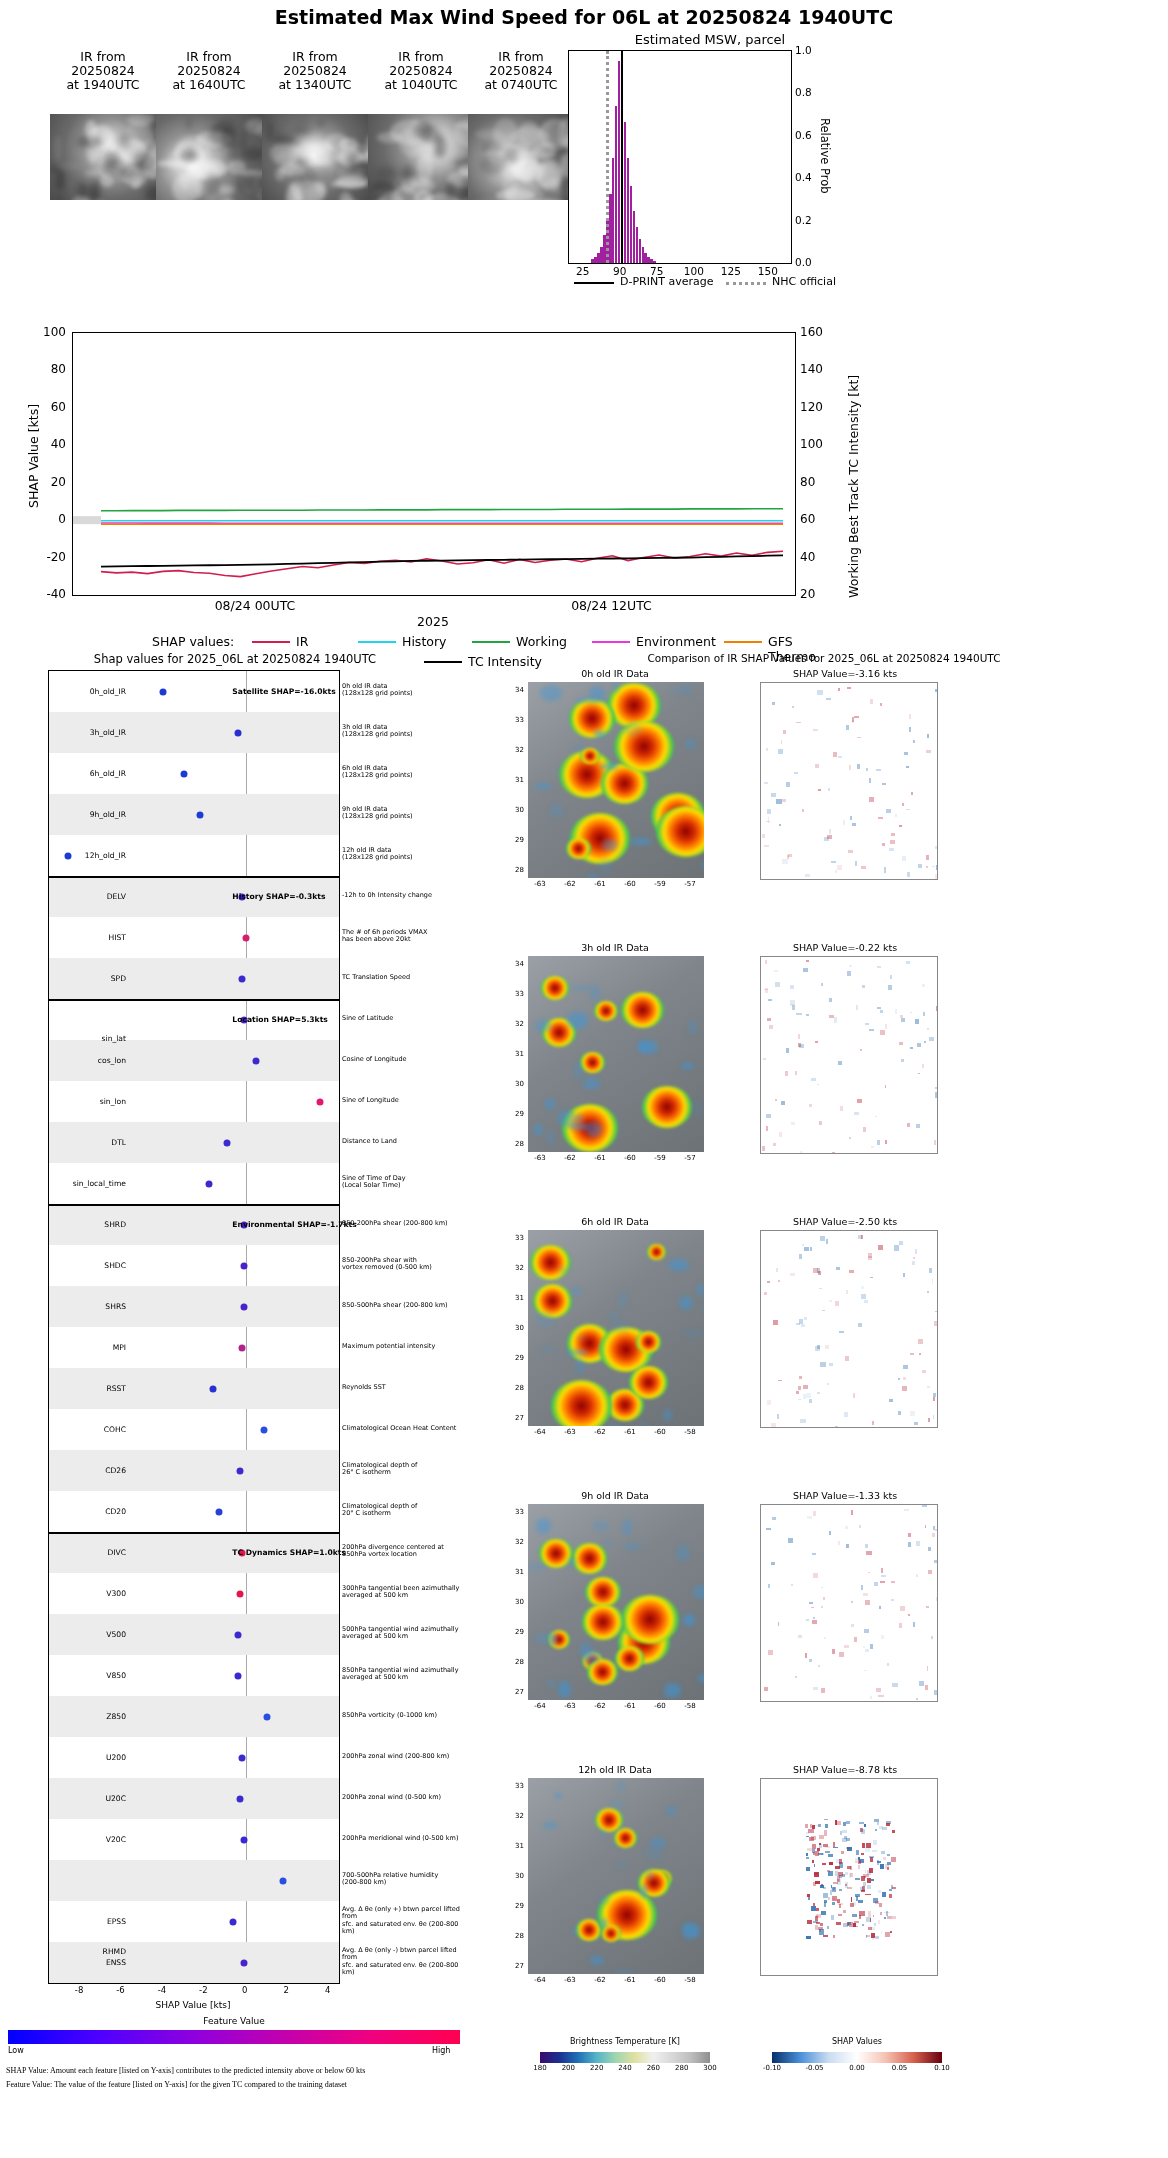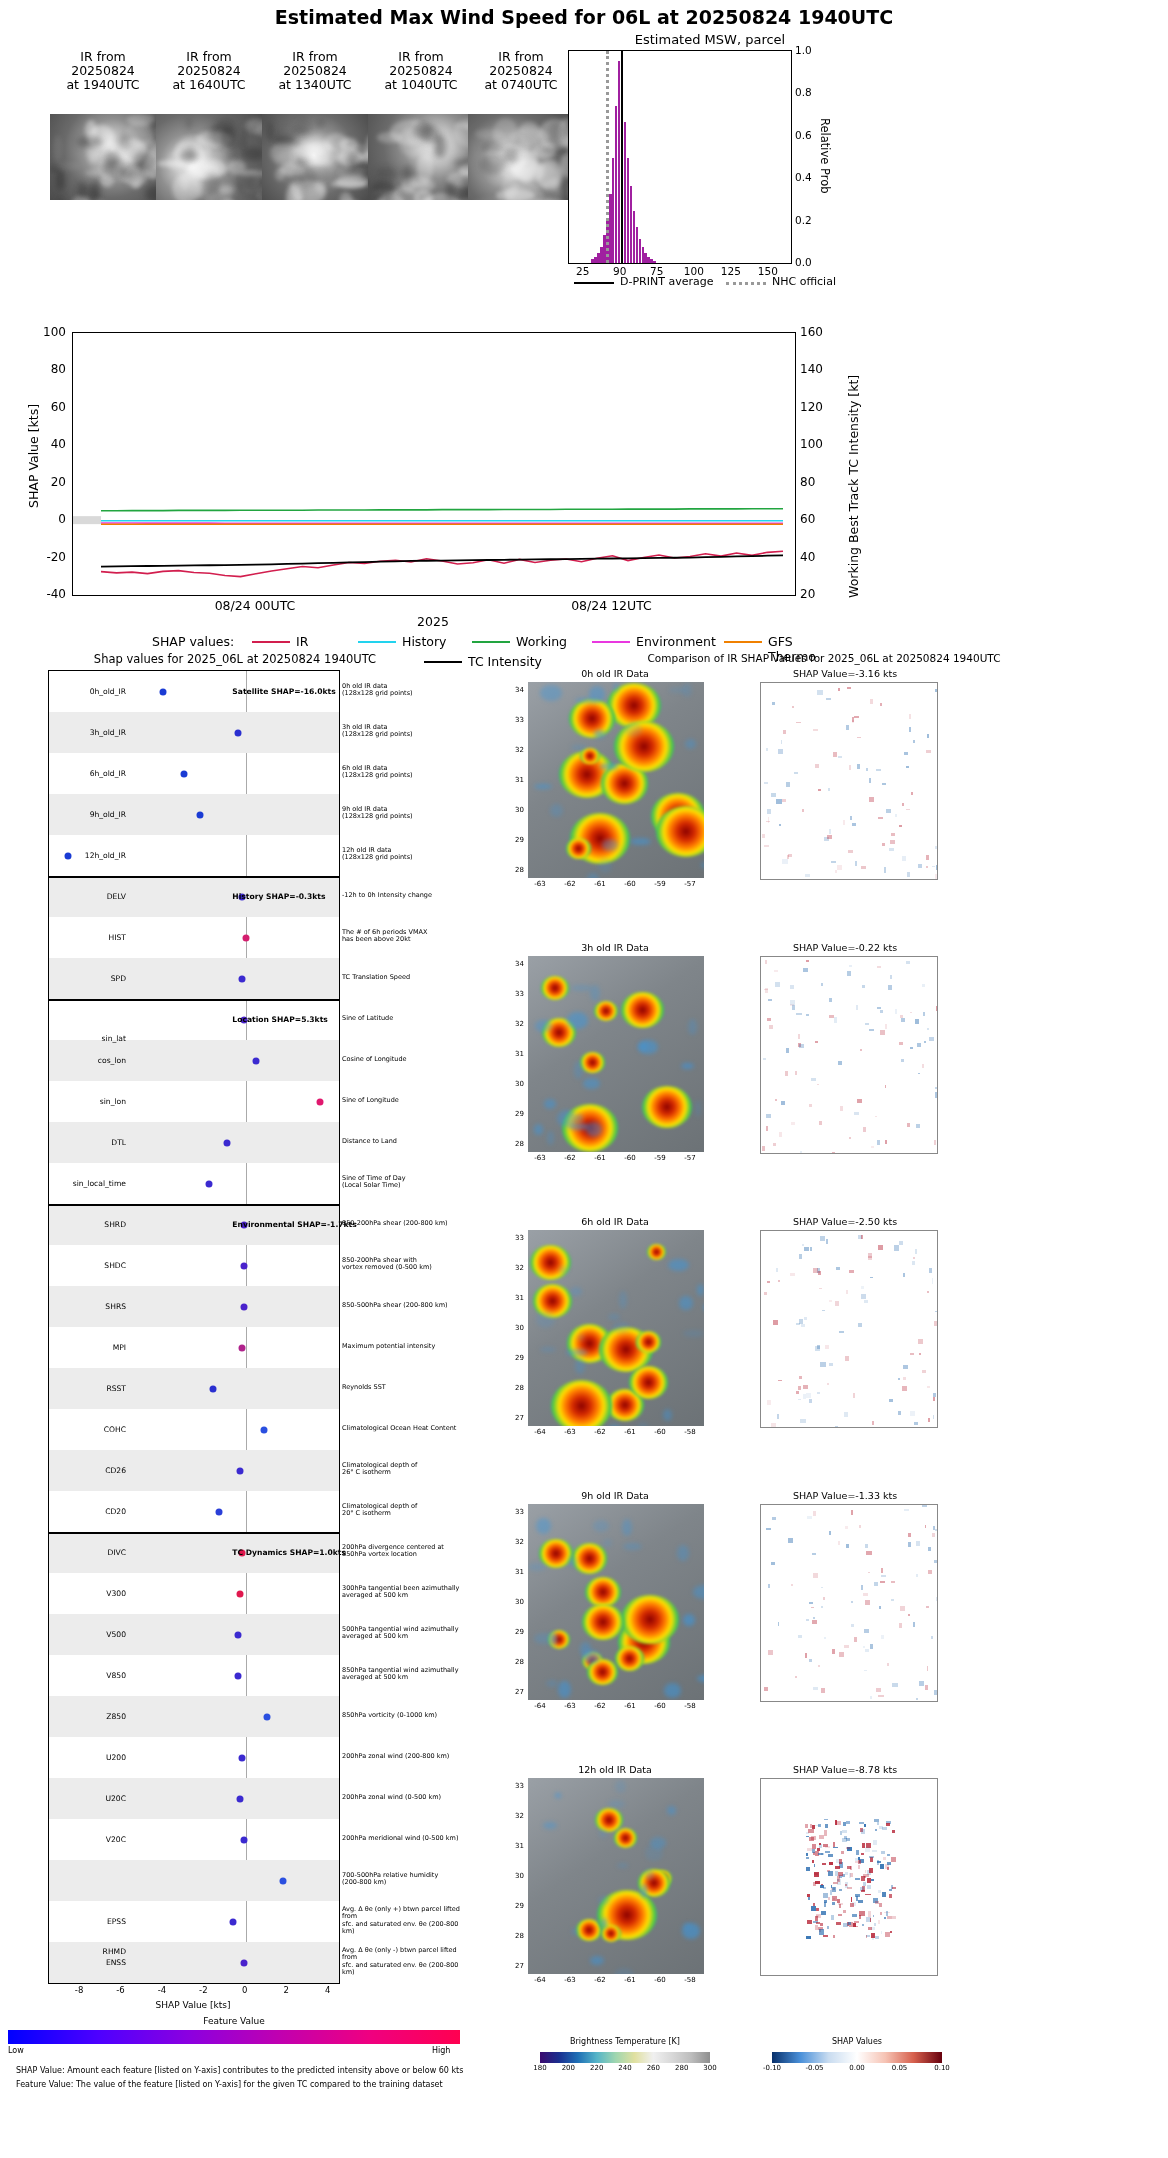--- a/index.html
+++ b/index.html
@@ -41,21 +41,21 @@
   .dot{position:absolute;width:7px;height:7px;border-radius:50%;transform:translate(-50%,-50%);}
   .ylbl{position:absolute;right:344px;font-size:7.6px;transform:translateY(-50%);white-space:nowrap;text-align:right;width:120px;}
   .dsc{position:absolute;left:342px;font-size:6.5px;transform:translateY(-50%);line-height:7.6px;width:126px;}
   .grphdr{position:absolute;font-size:7.6px;font-weight:bold;transform:translateY(-50%);}
   .sxt{position:absolute;font-size:8.5px;transform:translateX(-50%);}
   #shap-xlab{position:absolute;left:48px;top:1348px;width:290px;text-align:center;font-size:9px;}
   
   #cbar{position:absolute;left:8px;top:1378px;width:452px;height:14px;background:linear-gradient(to right,#0000ff,#4d00ff,#8b00e0,#c000b0,#ef0080,#ff0050);}
   #cbar-title{position:absolute;left:8px;top:1364px;width:452px;text-align:center;font-size:9px;}
   .cbl{position:absolute;top:1394px;font-size:8px;}
-  .footnote{position:absolute;left:16px;font-size:8px;}
+  .footnote{position:absolute;left:6px;font-size:8px;font-family:Liberation Serif, serif;}
   
   #cmp-panel{position:absolute;left:480px;top:652px;width:688px;height:1460px;}
   #cmp-title{position:absolute;left:0;top:0;width:688px;text-align:center;font-size:10.5px;}
   .cmp-row{position:absolute;left:0;width:688px;height:248px;}
   .cmp-l-title{position:absolute;left:30px;width:210px;text-align:center;font-size:9.5px;top:0;}
   .cmp-r-title{position:absolute;left:250px;width:230px;text-align:center;font-size:9.5px;top:0;}
   .cmp-img{position:absolute;top:14px;left:48px;width:176px;height:196px;background:#888;overflow:hidden;}
   .cmp-shap{position:absolute;top:14px;left:280px;width:176px;height:196px;background:#fff;border:1px solid #888;overflow:hidden;}
   .cmp-xt{position:absolute;font-size:7px;transform:translateX(-50%);}
   .cmp-yt{position:absolute;font-size:7px;transform:translateY(-50%);text-align:right;}

